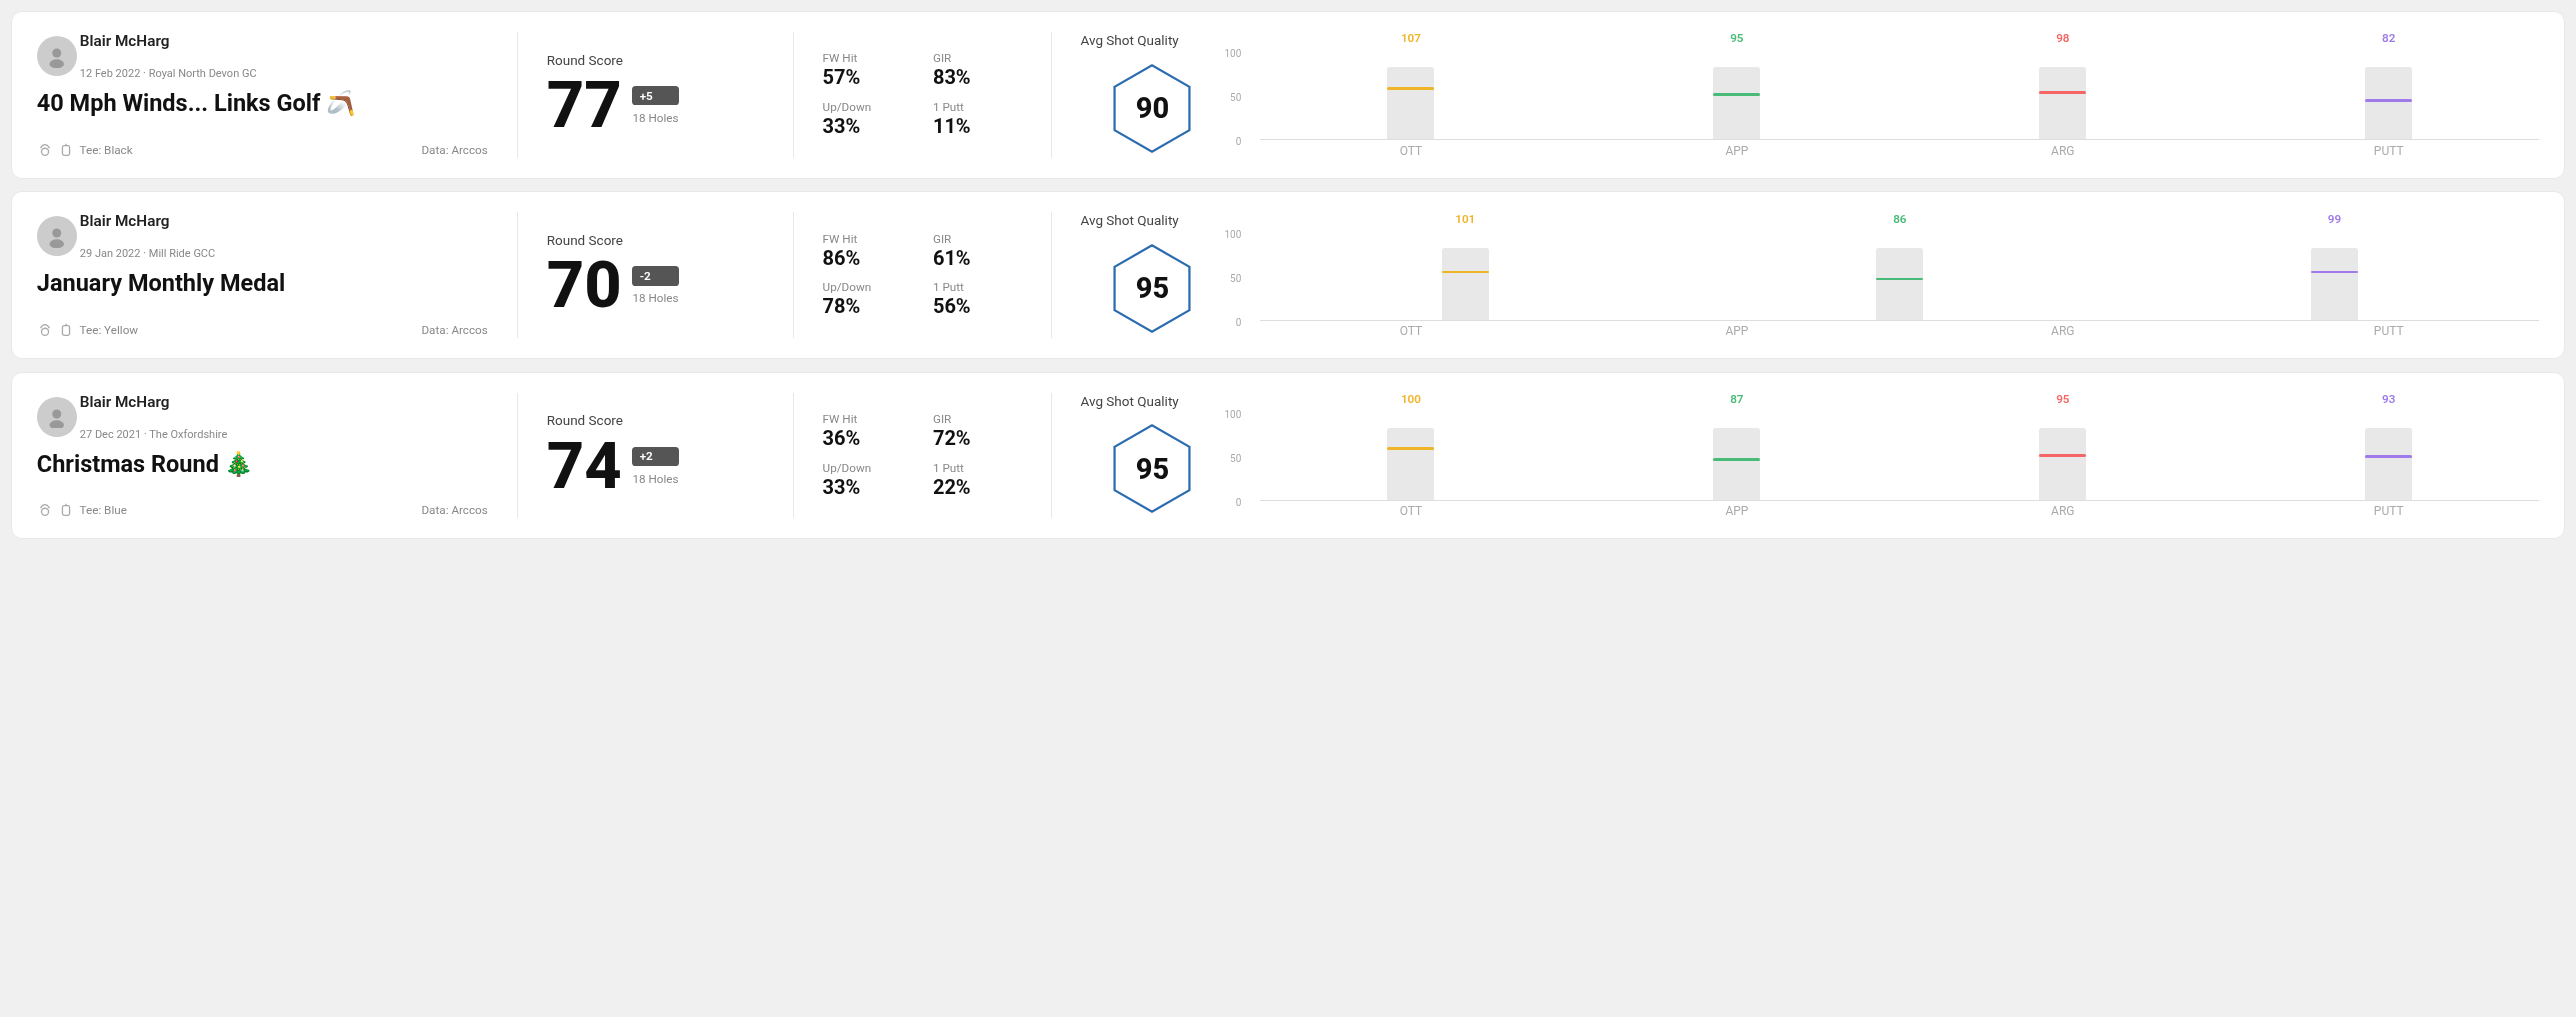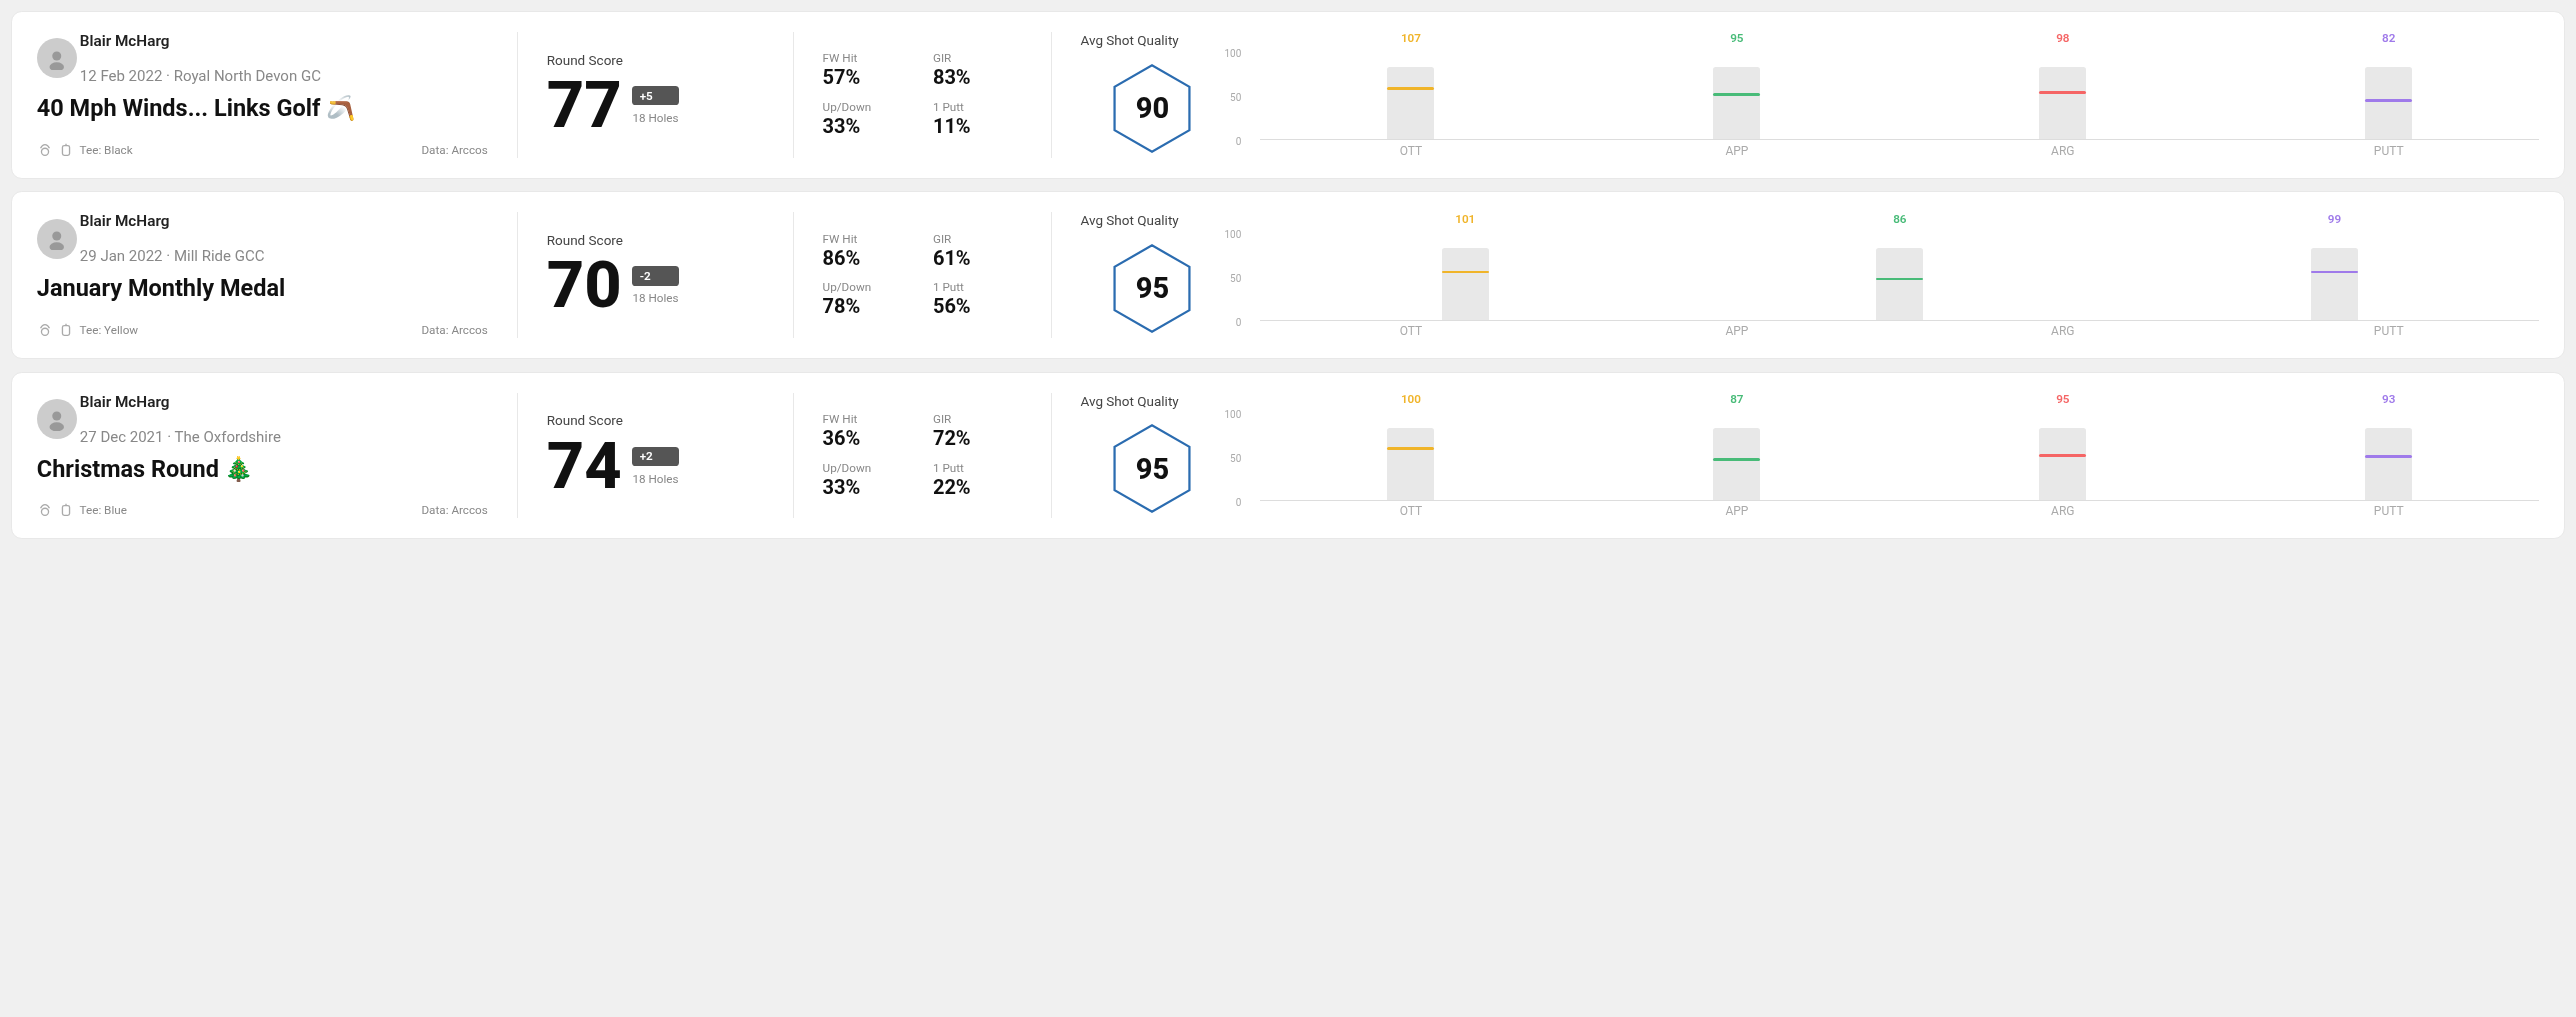--- a/index.html
+++ b/index.html
@@ -41,21 +41,21 @@
       align-items: center;
       justify-content: center;
     }
     .avatar svg { color: #888; }
     .user-info .user-name {
       font-size: 15.3px;
       font-weight: 600;
       color: #222;
     }
     .user-info .user-date {
-      font-size: 15px;
+      font-size: 11px;
       color: #888;
       margin-top: 17px;
     }
     .round-title {
       font-size: 23.5px;
       font-weight: 700;
       color: #111;
       margin: 9px 0;
     }
     .card-footer {

